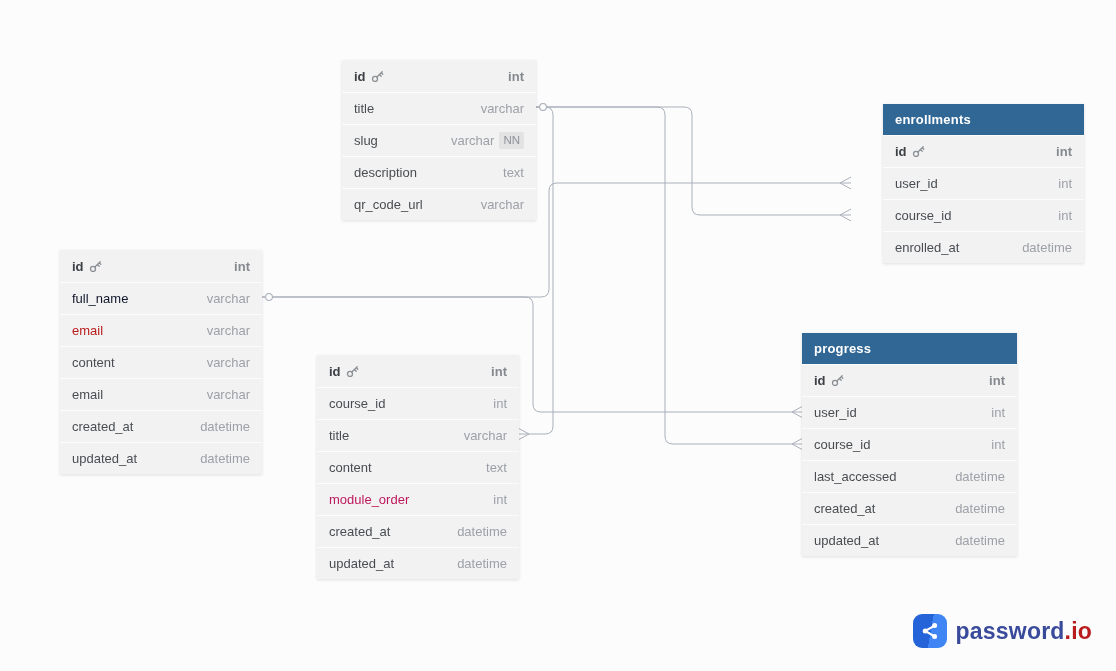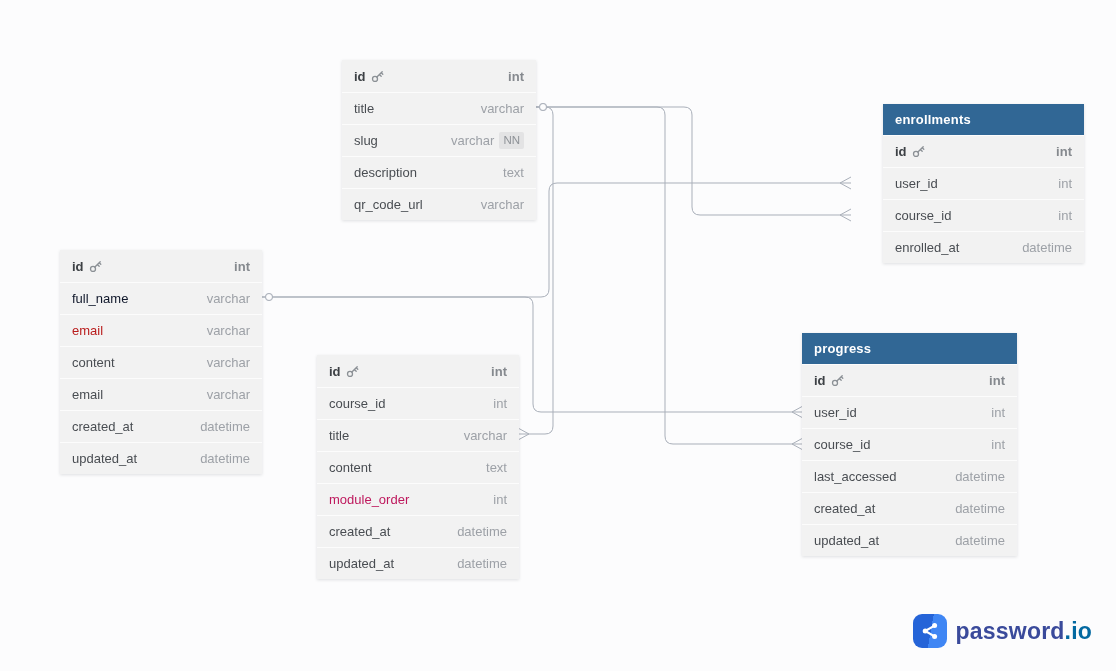--- a/index.html
+++ b/index.html
@@ -224,14 +224,14 @@
 
 <div class="brand">
   <span class="brand-icon">
     <svg width="20" height="20" viewBox="0 0 20 20">
       <path d="M5.2 10 L14.6 4.6 M5.2 10 L14.6 15.4" stroke="#ffffff" stroke-width="2.1" fill="none"></path>
       <circle cx="5.2" cy="10" r="2.5" fill="#ffffff"></circle>
       <circle cx="14.6" cy="4.6" r="2.5" fill="#ffffff"></circle>
       <circle cx="14.6" cy="15.4" r="2.5" fill="#ffffff"></circle>
     </svg>
   </span>
-  <span class="brand-text"><span style="color: rgb(58, 74, 155);">password</span><span style="color: #0369a1;">.io</span></span>
+  <span class="brand-text"><span style="color: rgb(58, 74, 155);">password</span><span style="color: #b91c1c;">.io</span></span>
 </div>
 
 </body></html>

